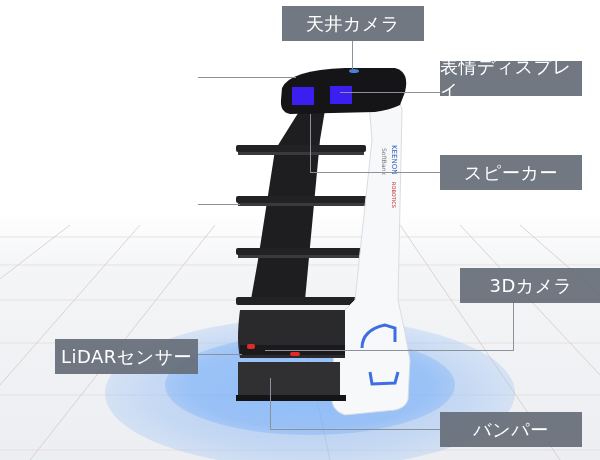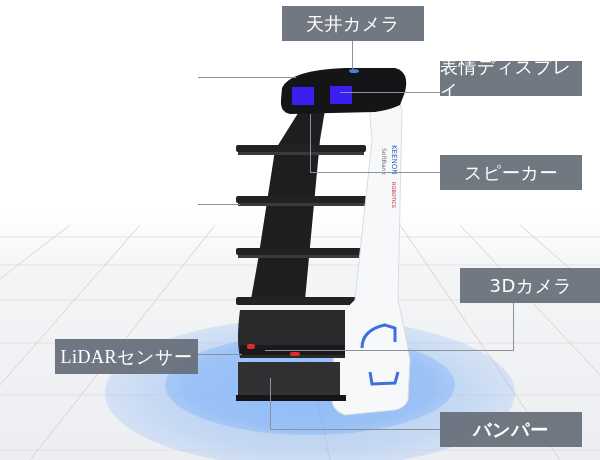--- a/index.html
+++ b/index.html
@@ -97,15 +97,15 @@
   <div class="line" style="left:513px;top:302px;width:1px;height:48px;"></div>
   <div class="line" style="left:265px;top:350px;width:249px;height:1px;"></div>
   <div class="line" style="left:198px;top:354px;width:44px;height:1px;"></div>
   <div class="line" style="left:270px;top:378px;width:1px;height:52px;"></div>
   <div class="line" style="left:270px;top:429px;width:170px;height:1px;"></div>
 
   <div class="label" style="left:282px;top:6px;width:142px;">天井カメラ</div>
   <div class="label" style="left:440px;top:61px;width:142px;">表情ディスプレイ</div>
   <div class="label" style="left:440px;top:155px;width:142px;">スピーカー</div>
   <div class="label" style="left:460px;top:268px;width:142px;">3Dカメラ</div>
-  <div class="label" style="left:55px;top:339px;width:143px;font-family:Liberation Serif, serif;">LiDARセンサー</div>
-  <div class="label" style="left:440px;top:412px;width:142px;font-weight:bold;">バンパー</div>
+  <div class="label" style="left:55px;top:339px;width:143px;">LiDARセンサー</div>
+  <div class="label" style="left:440px;top:412px;width:142px;">バンパー</div>
 </div>
 
 </body></html>

